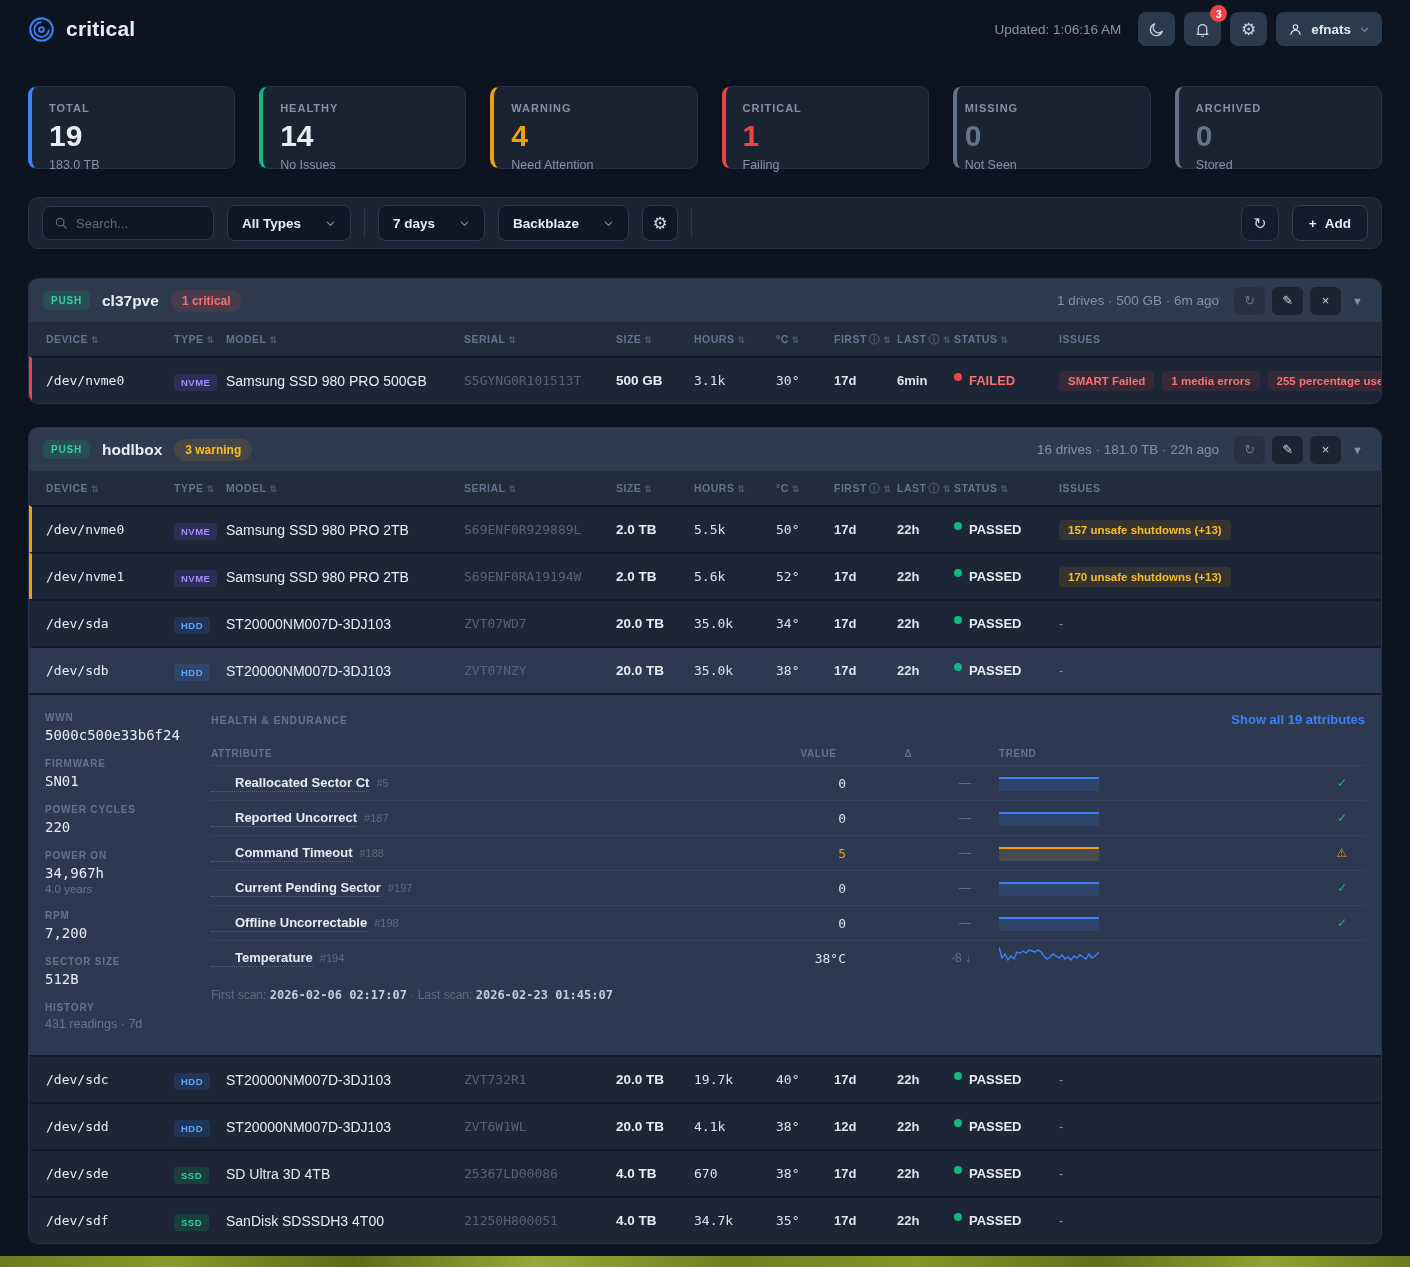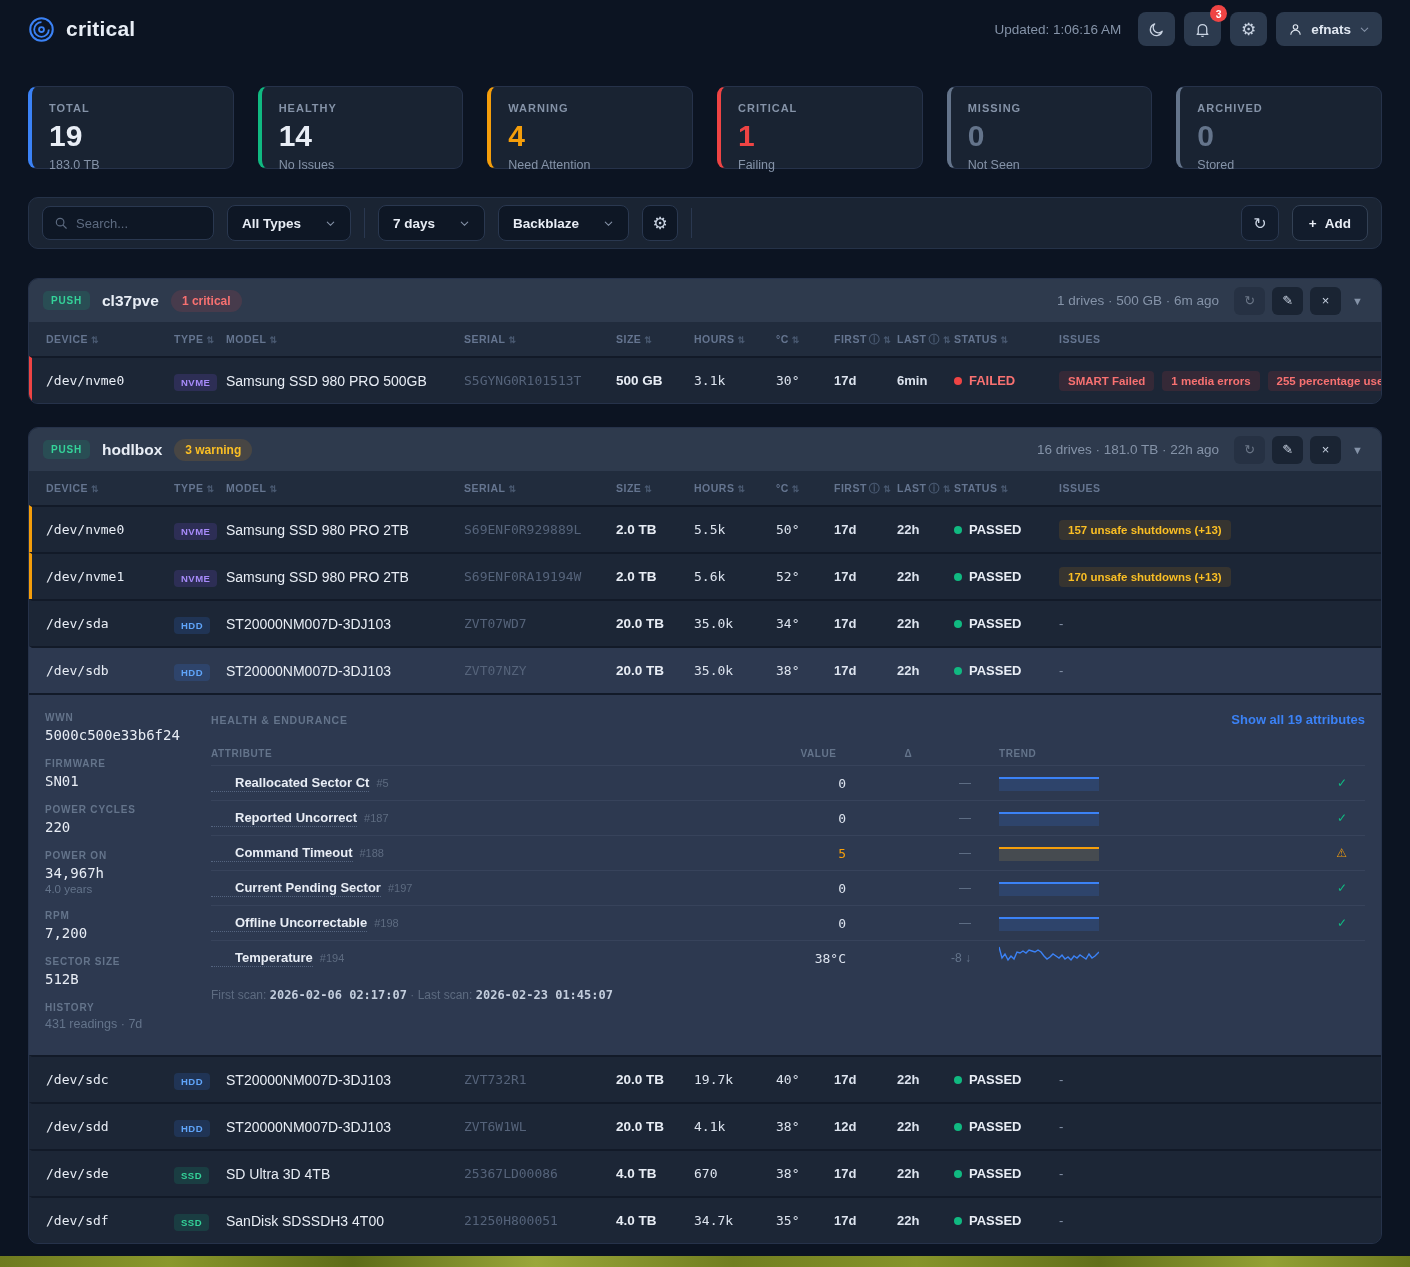--- a/index.html
+++ b/index.html
@@ -38,23 +38,23 @@
   .stats { display: flex; gap: 24px; margin: 28px 28px 0; }
   .card {
     flex: 1; background: #192332; border: 1px solid #26324a; border-left-width: 4px;
     border-radius: 9px; padding: 15px 17px; height: 83px;
   }
   .card .label { font-size: 11px; font-weight: 700; letter-spacing: 1px; color: #8593a8; }
   .card .num { font-size: 30px; font-weight: 700; margin-top: 5px; line-height: 1.15; }
   .card .sub { font-size: 12.5px; color: #8593a8; margin-top: 4px; }
   .card.total { border-left-color: #3b82f6; }
   .card.healthy { border-left-color: #10b981; }
-  .card.warning { border-left-color: #f59e0b; } .card.warning .num { color: #f59e0b; }
+  .card.warning { border-left-color: #f59e0b; border-radius: 10px; } .card.warning .num { color: #f59e0b; }
   .card.critical { border-left-color: #ef4444; } .card.critical .num { color: #ef4444; }
-  .card.missing { border-left-color: #64748b; } .card.missing .num { color: #64748b; }
+  .card.missing { border-left-color: #64748b; padding-left: 8px; } .card.missing .num { color: #64748b; }
   .card.archived { border-left-color: #64748b; } .card.archived .num { color: #64748b; }
 
   
   .filterbar {
     margin: 28px 28px 0; background: #1a2433; border: 1px solid #253248; border-radius: 10px;
     height: 52px; display: flex; align-items: center; gap: 13px; padding: 0 13px;
   }
   .search {
     width: 172px; height: 34px; background: #0e1725; border: 1px solid #2a3850; border-radius: 8px;
     display: flex; align-items: center; gap: 8px; padding: 0 11px;
@@ -123,21 +123,21 @@
   .cell-device { font-size: 13px; color: #e8edf5; }
   .type-badge { font-size: 9.5px; font-weight: 700; letter-spacing: .5px; padding: 3px 7px; border-radius: 4px; }
   .type-badge.nvme { color: #a78bfa; background: rgba(139,92,246,.16); }
   .type-badge.hdd  { color: #60a5fa; background: rgba(59,130,246,.16); }
   .type-badge.ssd  { color: #34d399; background: rgba(16,185,129,.16); }
   .cell-model { font-size: 14px; color: #e8edf5; }
   .cell-serial { font-size: 13px; color: #55637a; }
   .cell-size { font-size: 13.5px; font-weight: 700; }
   .cell-hours, .cell-temp { font-size: 13px; color: #dce3ee; }
   .cell-when { font-size: 13px; font-weight: 600; color: #dce3ee; }
-  .cell-status { display: flex; align-items: center; gap: 7px; font-size: 13px; font-weight: 700; }
+  .cell-status { display: flex; align-items: flex-start; gap: 7px; font-size: 13px; font-weight: 700; }
   .dot { width: 8px; height: 8px; border-radius: 50%; }
   .dot.ok { background: #10b981; }
   .dot.fail { background: #ef4444; }
   .status-failed { color: #f87171; }
   .cell-issues { display: flex; gap: 8px; align-items: center; }
   .issue-badge { font-size: 11.5px; font-weight: 600; padding: 4px 9px; border-radius: 4px; white-space: nowrap; }
   .issue-badge.critical { color: #f87171; background: rgba(239,68,68,.12); }
   .issue-badge.warning { color: #fbbf24; background: rgba(245,158,11,.12); }
   .no-issue { color: #8593a8; font-size: 13px; }
 

